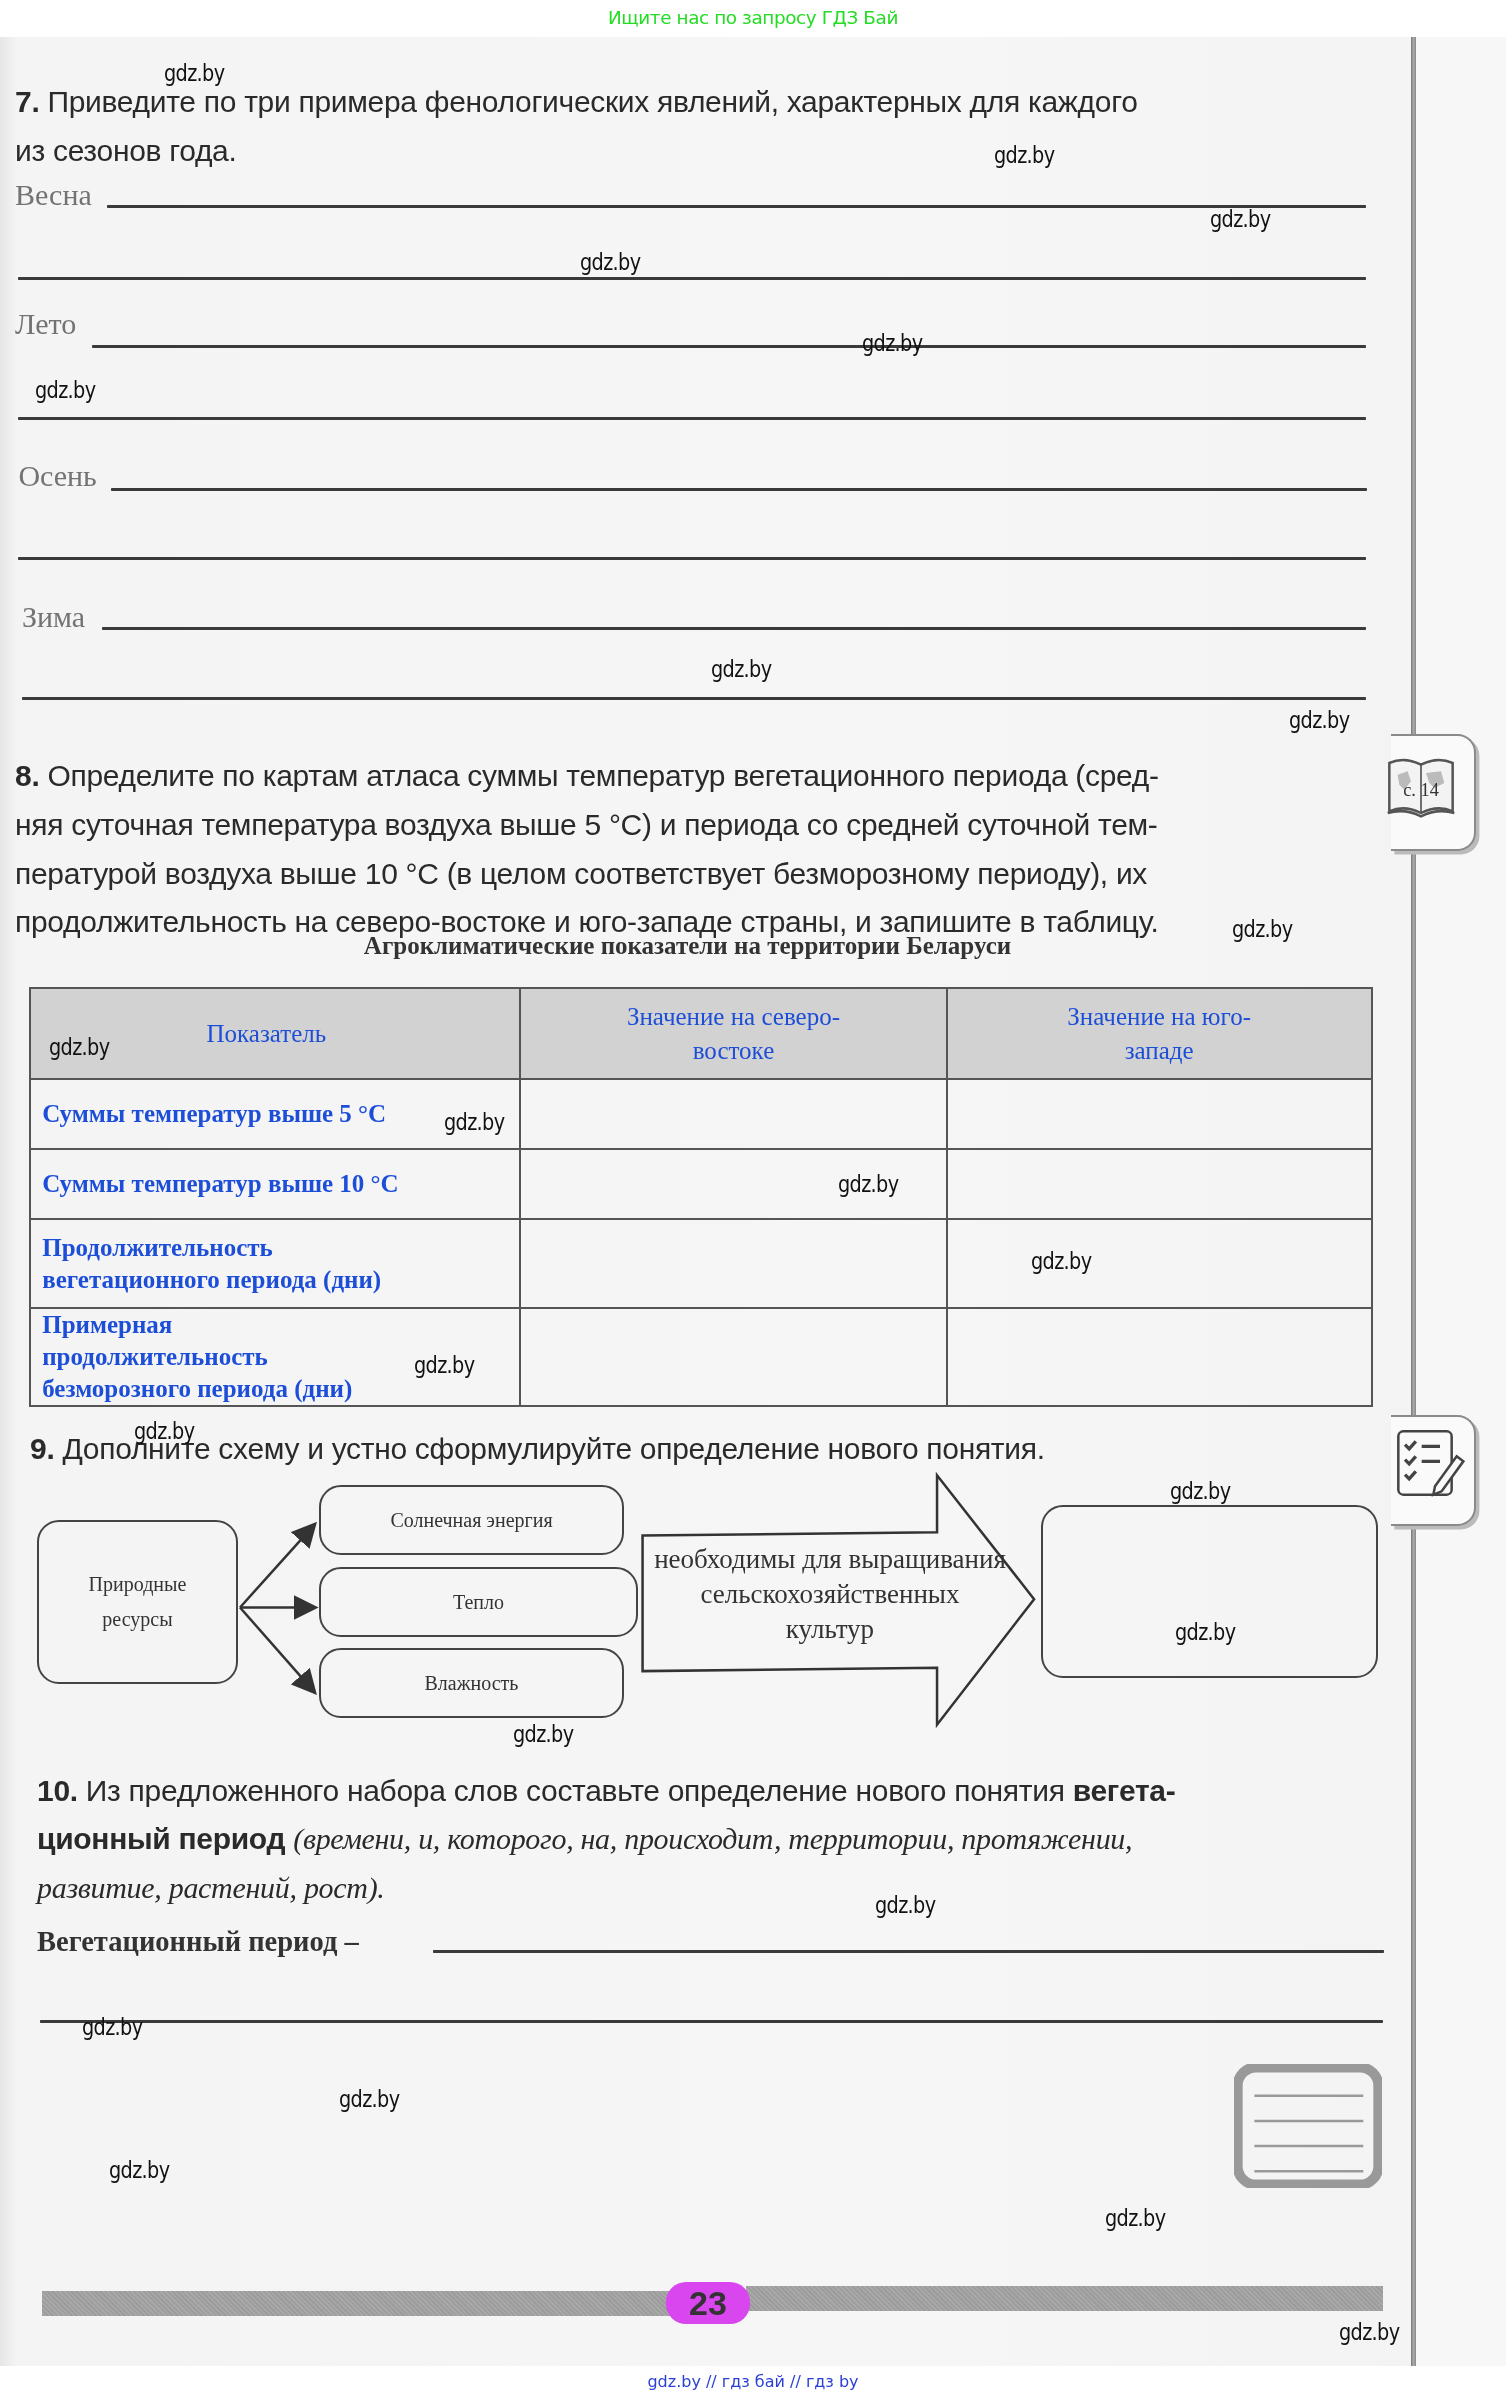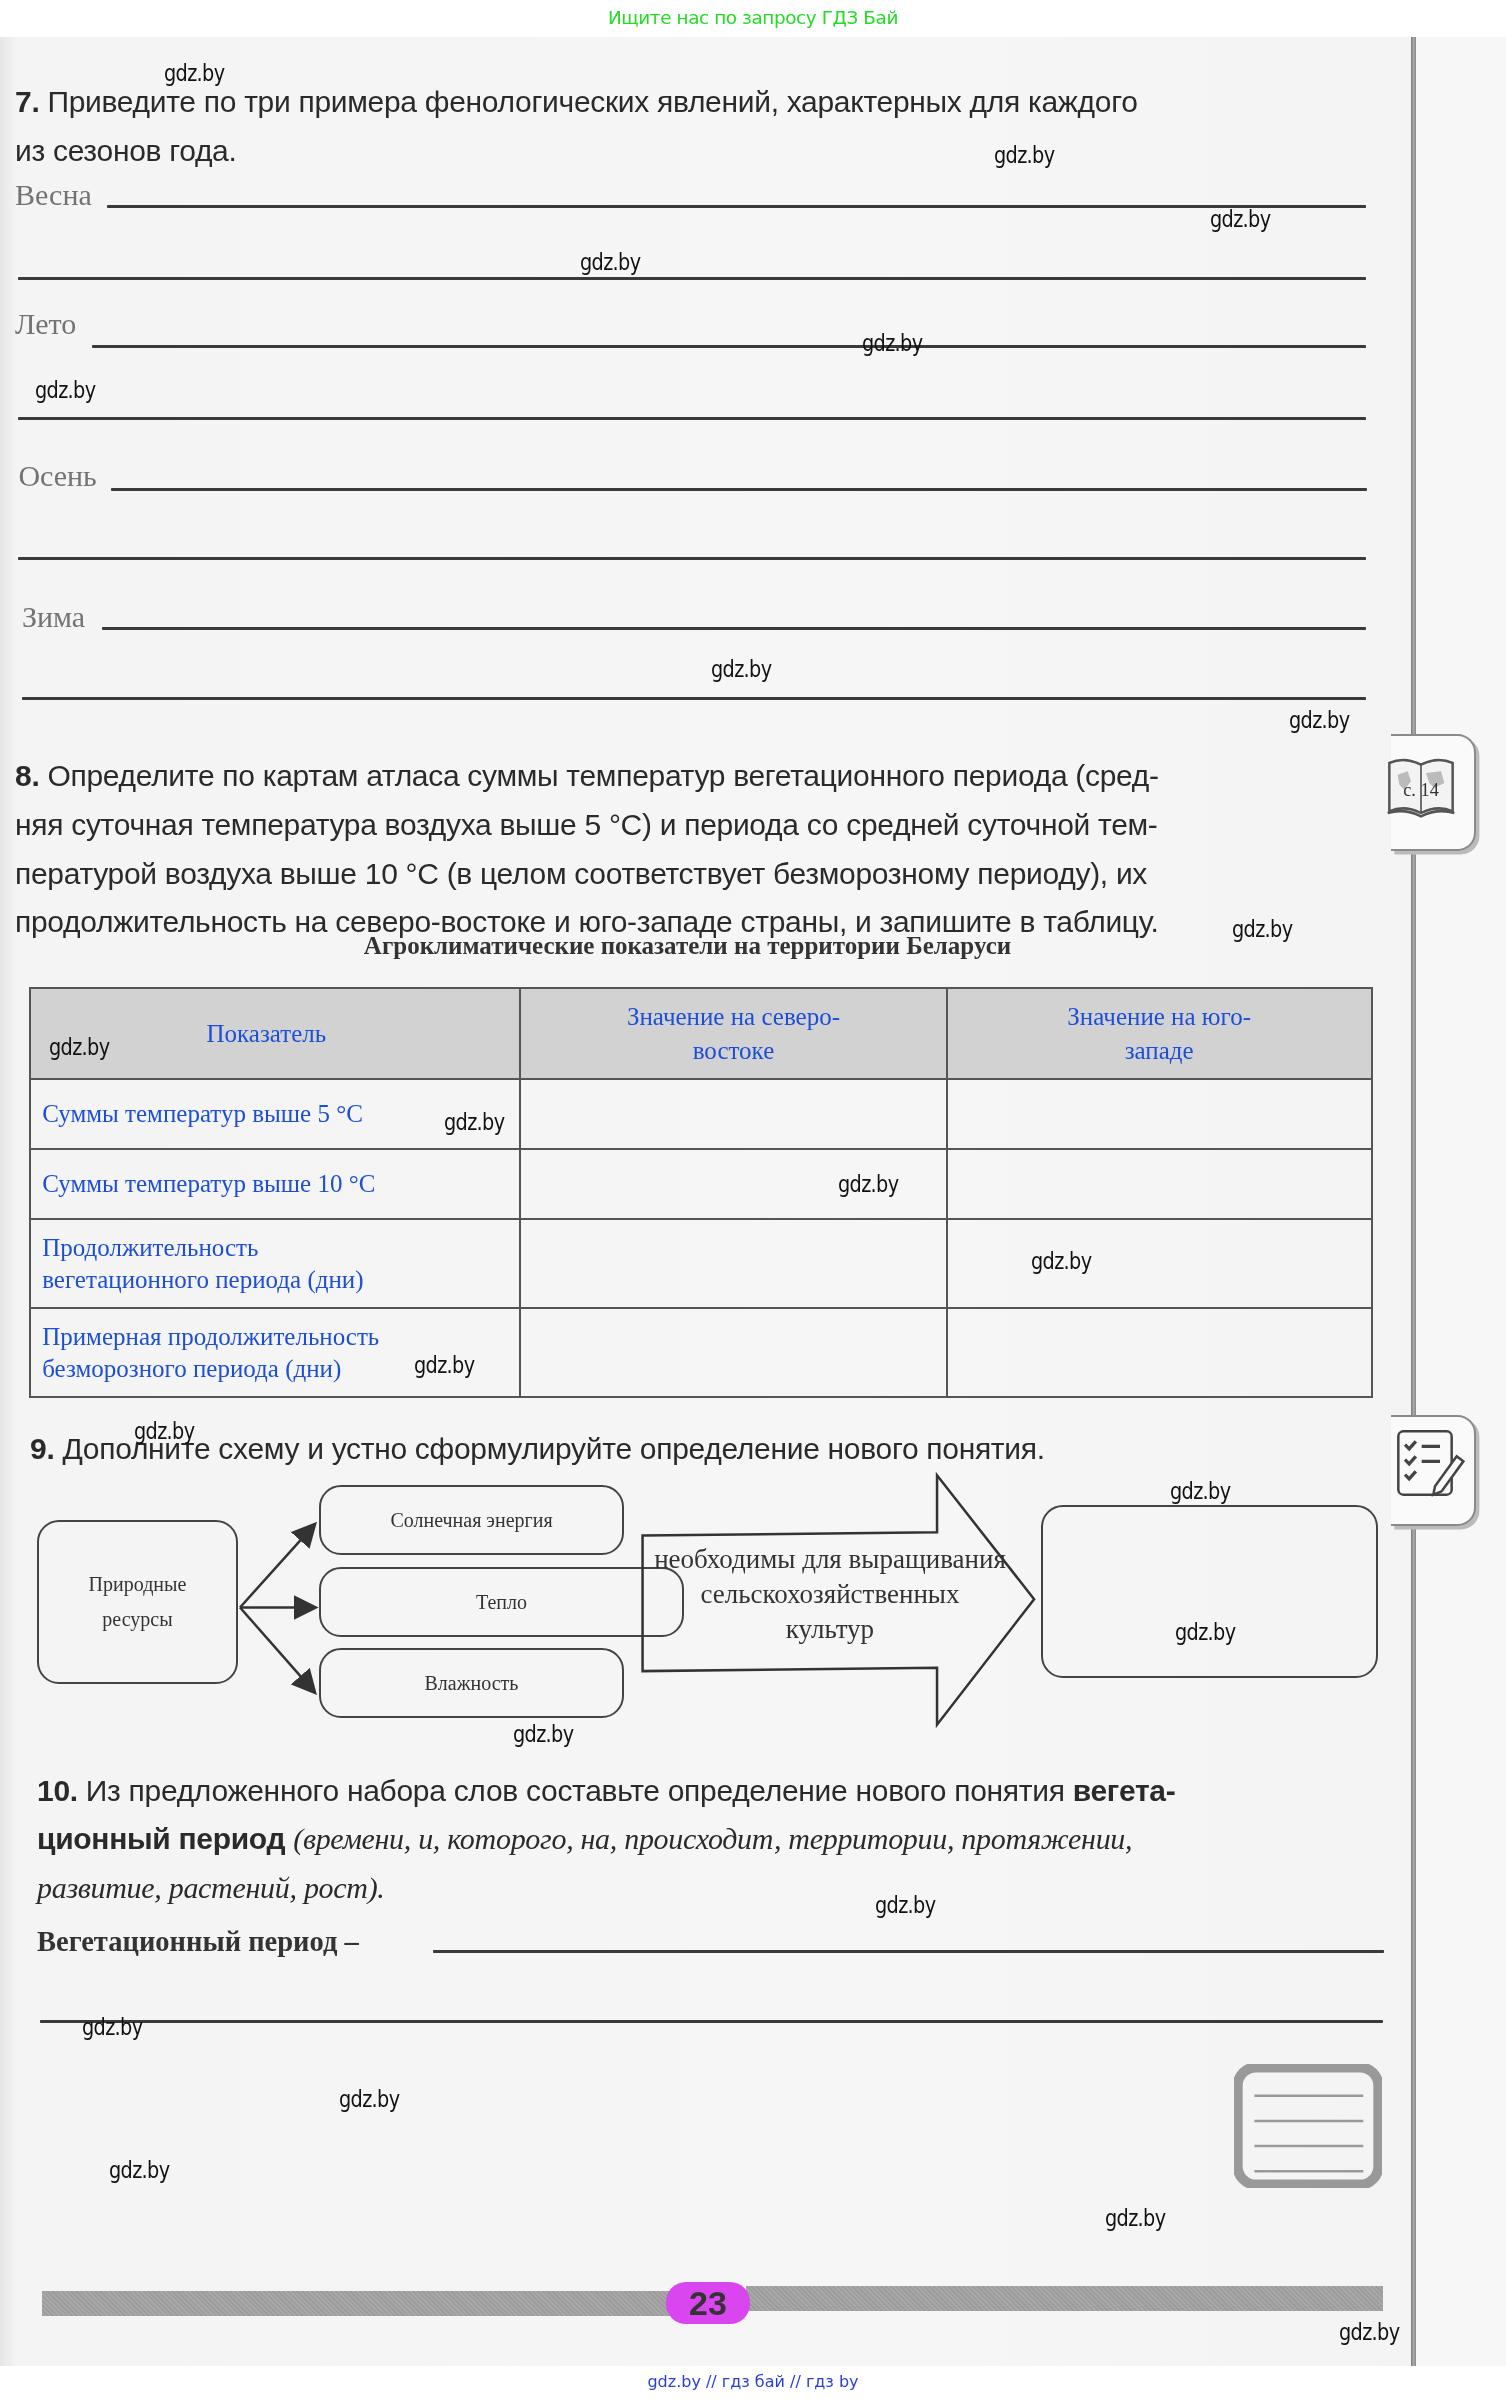--- a/index.html
+++ b/index.html
@@ -21,21 +21,21 @@
 
     .season-label { position: absolute; font-family: "Liberation Serif", serif; font-size: 30px; color: #737373; }
     .line { position: absolute; height: 2.5px; background: #3a3a3a; border-radius: 0.8px; }
 
     .tab-marker { position: absolute; background: #fafafa; border: 2.5px solid #8a8a8a; border-left: none; border-radius: 0 18.4px 18.4px 0; box-shadow: 3.4px 3.4px 0 #bbb; }
     .icon-box { position: absolute; }
 
     
     .table-title { position: absolute; left: 0; top: 932px; width: 1375px; text-align: center; font-family: "Liberation Serif", serif; font-weight: 700; font-size: 25px; color: #333; }
     table.agro { position: absolute; left: 28.5px; top: 987px; width: 1344px; border-collapse: collapse; font-family: "Liberation Serif", serif; font-size: 25px; color: #1d4ed8; }
-    table.agro th, table.agro td { border: 2.5px solid #555; }
+    table.agro th, table.agro td { border: 2.5px solid #555; font-weight: bold; }
     table.agro th { background: #d2d2d2; font-weight: 400; height: 91px; text-align: center; line-height: 34px; }
     table.agro th:first-child { text-align: left; padding-left: 176px; }
     table.agro td { height: 70px; padding-left: 11.7px; line-height: 32px; vertical-align: middle; }
     table.agro tr.tall td { height: 89px; }
     table.agro td.val { padding: 0; }
 
     
     .dbox { position: absolute; border: 2.5px solid #444; border-radius: 22px; background: transparent; display: flex; align-items: center; justify-content: center; text-align: center; font-family: "Liberation Serif", serif; font-size: 20px; color: #333; line-height: 35px; }
 
     .q10-def-label { position: absolute; left: 37px; top: 1926px; font-family: "Liberation Serif", serif; font-weight: 700; font-size: 28.5px; color: #333; }
@@ -160,21 +160,21 @@
     <marker id="ah" markerWidth="10" markerHeight="10" refX="8" refY="5" orient="auto">
       <path d="M0 0 L10 5 L0 10 Z" fill="#333"></path>
     </marker>
   </defs>
   <line x1="6" y1="138" x2="94" y2="40" stroke="#333" stroke-width="3" marker-end="url(#ah)"></line>
   <line x1="6" y1="138" x2="94" y2="138" stroke="#333" stroke-width="3" marker-end="url(#ah)"></line>
   <line x1="6" y1="138" x2="94" y2="238" stroke="#333" stroke-width="3" marker-end="url(#ah)"></line>
 </svg>
 
 <div class="dbox" style="left:319px; top:1485px; width:305px; height:70px;">Солнечная энергия</div>
-<div class="dbox" style="left:319px; top:1567px; width:365px; height:70px;">Тепло</div>
+<div class="dbox" style="left:319px; top:1567px; width:319px; height:70px;">Тепло</div>
 <div class="dbox" style="left:319px; top:1648px; width:305px; height:70px;">Влажность</div>
 
 <svg style="position:absolute; left:639px; top:1472px;" width="402" height="256" viewBox="0 0 480 306">
   <path d="M4 76 L356 72 L356 4 L472 152 L356 302 L356 234 L4 238 Z" fill="none" stroke="#333" stroke-width="3"></path>
 </svg>
 <div style="position:absolute; left:654px; top:1542px; width:352px; text-align:center; font-family:'Liberation Serif',serif; font-size:27px; line-height:35px; color:#333;">необходимы для выращивания сельскохозяйственных культур</div>
 
 <div class="dbox" style="left:1041px; top:1505px; width:337px; height:173px;"></div>
 
 <div class="q-title" style="top:1769px; left:37px; width:1341px;">

